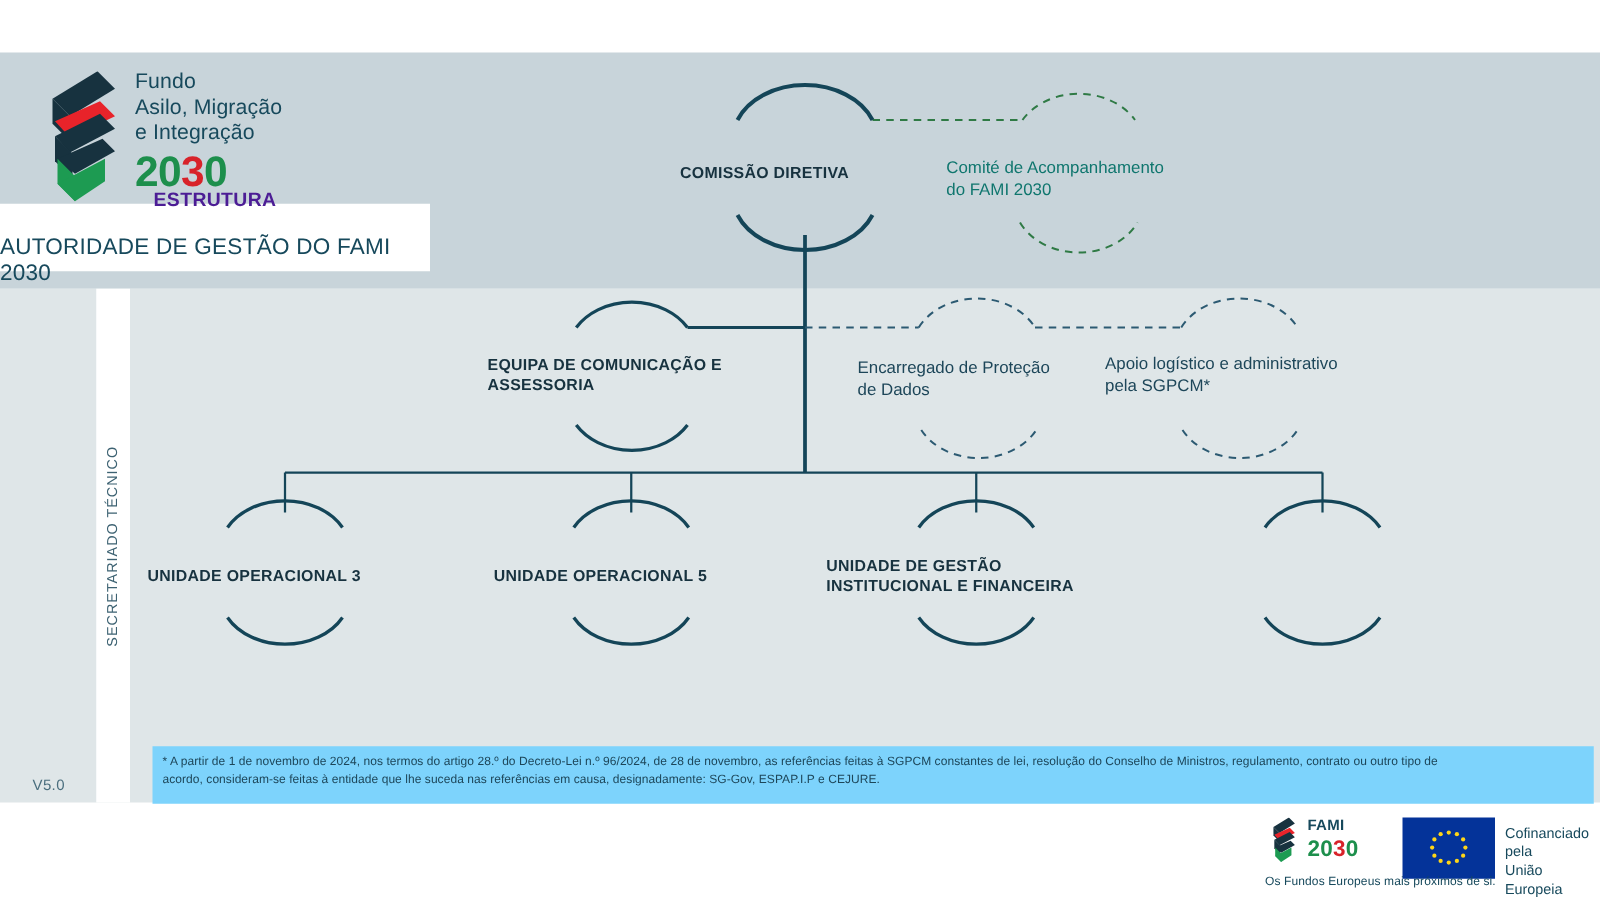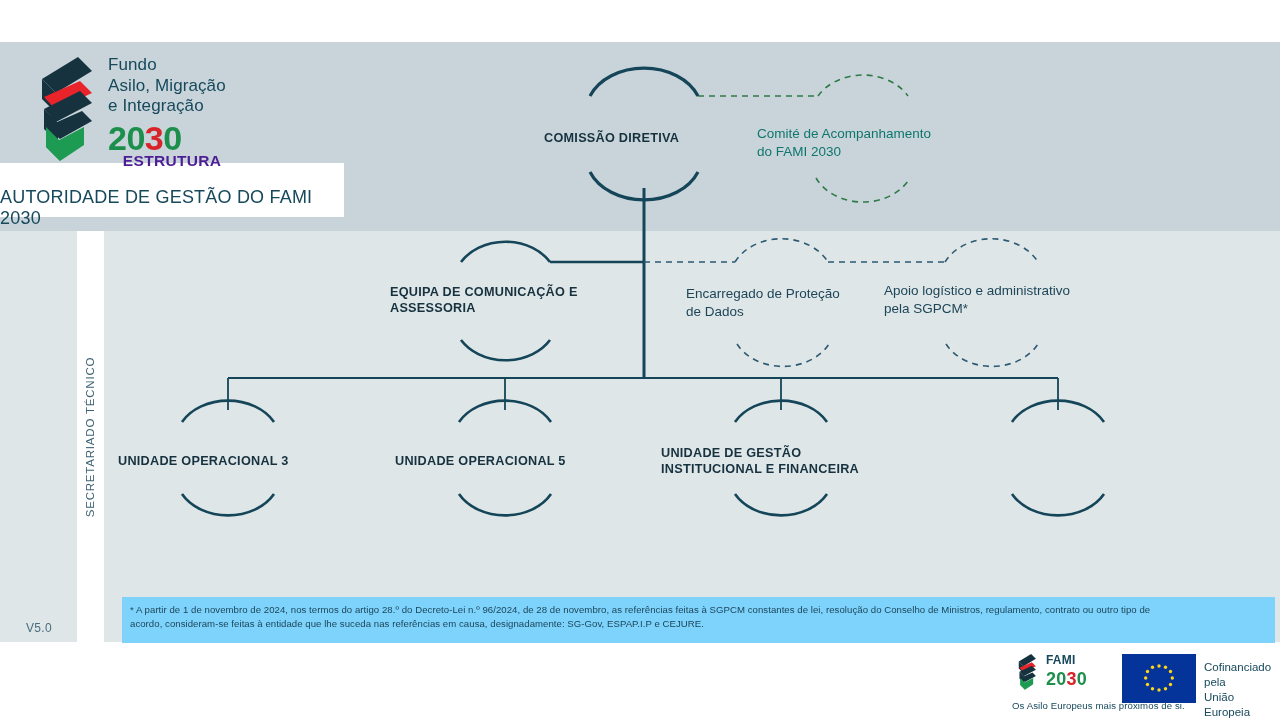--- a/index.html
+++ b/index.html
@@ -221,16 +221,16 @@
             <circle cx="30.5" cy="13.3" r="1.7"></circle>
         </g>
       </svg>
     </div>
 
     <div class="eu-text">
       <div>Cofinanciado pela</div>
       <div>União Europeia</div>
     </div>
 
-    <div class="tagline">Os Asilo Europeus mais próximos de si.</div>
+    <div class="tagline">Os Fundos Europeus mais próximos de si.</div>
   </div>
 
 </div>
 
 </body></html>

